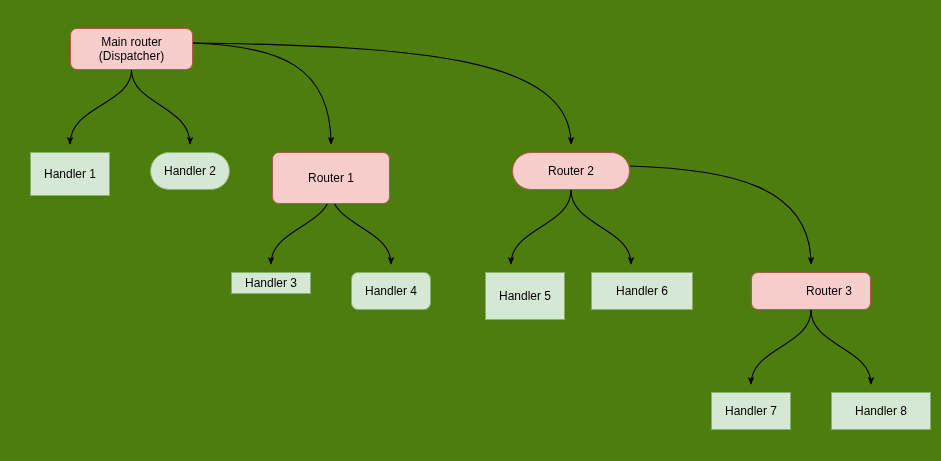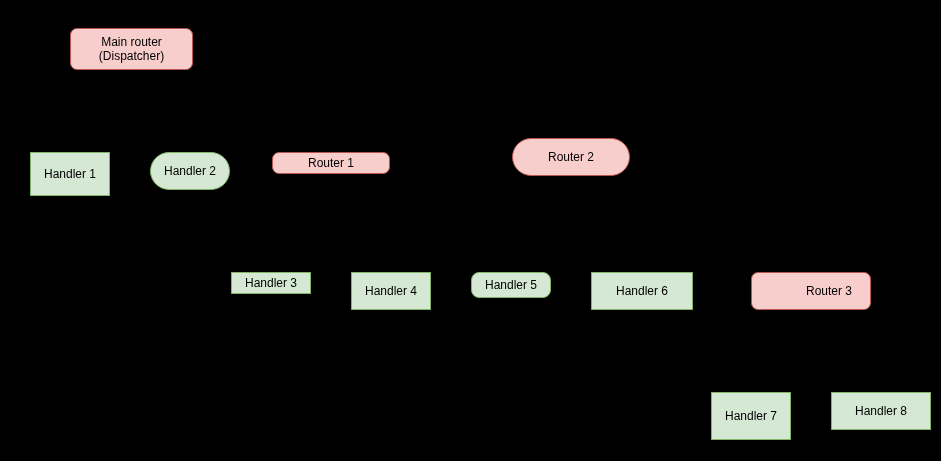--- a/index.html
+++ b/index.html
@@ -7,21 +7,21 @@
     padding: 0;
     background: #ffffff;
   }
   body {
     font-family: "Liberation Sans", sans-serif;
   }
   #diagram-canvas {
     position: relative;
     width: 941px;
     height: 461px;
-    background: #000000;
+    background: #4d7c0f;
     overflow: hidden;
   }
   #edge-layer {
     position: absolute;
     left: 0;
     top: 0;
     width: 941px;
     height: 461px;
     pointer-events: none;
   }
@@ -86,49 +86,49 @@
   </div>
 
   <div class="node node-handler" style="left:30px; top:152px; width:80px; height:44px;">
     <span class="node-label">Handler 1</span>
   </div>
 
   <div class="node node-handler" style="left:150px; top:152px; width:80px; height:38px;border-radius:19px;">
     <span class="node-label">Handler 2</span>
   </div>
 
-  <div class="node node-router" style="left:272px; top:152px; width:118px; height:22px;">
+  <div class="node node-router" style="left:272px; top:152px; width:118px; height:52px;">
     <span class="node-label">Router 1</span>
   </div>
 
-  <div class="node node-router" style="left:512px; top:138px; width:118px; height:38px;border-radius:19px;">
+  <div class="node node-router" style="left:512px; top:152px; width:118px; height:38px;border-radius:19px;">
     <span class="node-label">Router 2</span>
   </div>
 
   <div class="node node-handler" style="left:231px; top:272px; width:80px; height:22px;">
     <span class="node-label">Handler 3</span>
   </div>
 
-  <div class="node node-handler" style="left:351px; top:272px; width:80px; height:38px;">
+  <div class="node node-handler" style="left:351px; top:272px; width:80px; height:38px;border-radius:7px;">
     <span class="node-label">Handler 4</span>
   </div>
 
-  <div class="node node-handler" style="left:471px; top:272px; width:80px; height:26px;border-radius:8px;">
+  <div class="node node-handler" style="left:485px; top:272px; width:80px; height:48px;">
     <span class="node-label">Handler 5</span>
   </div>
 
   <div class="node node-handler" style="left:591px; top:272px; width:102px; height:38px;">
     <span class="node-label">Handler 6</span>
   </div>
 
   <div class="node node-router" style="left:751px; top:272px; width:120px; height:38px;padding-left:36px;">
     <span class="node-label">Router 3</span>
   </div>
 
-  <div class="node node-handler" style="left:711px; top:392px; width:80px; height:48px;">
+  <div class="node node-handler" style="left:711px; top:392px; width:80px; height:38px;">
     <span class="node-label">Handler 7</span>
   </div>
 
   <div class="node node-handler" style="left:831px; top:392px; width:100px; height:38px;">
     <span class="node-label">Handler 8</span>
   </div>
 
 </div>
 
 </body></html>

